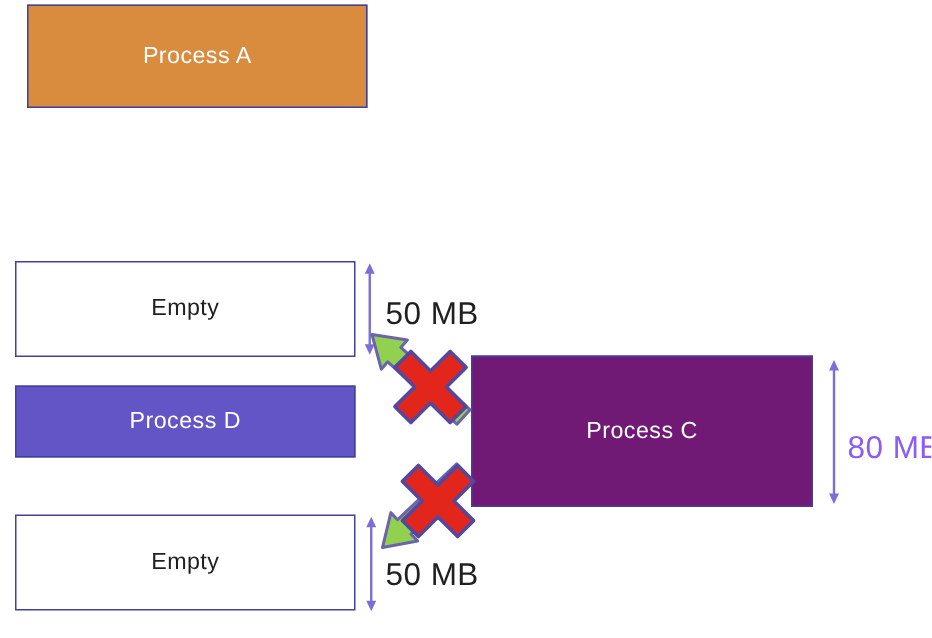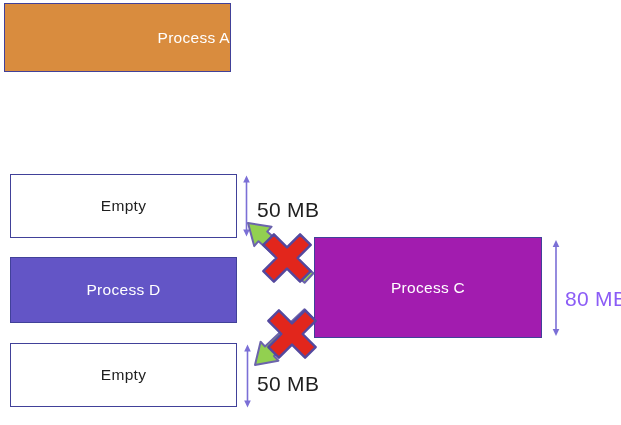--- a/index.html
+++ b/index.html
@@ -14,24 +14,24 @@
   .block {
     position: absolute;
     box-sizing: border-box;
     border: 1.5px solid #414199;
     display: flex;
     align-items: center;
     justify-content: center;
     font-size: 15.5px;
     letter-spacing: 0.3px;
   }
-  #blk-a  { left: 4px;  top: 3px;   width: 227px; height: 69px; justify-content: flex-end; }
+  #blk-a  { left: 18px;  top: 3px;   width: 227px; height: 69px; }
   #blk-b  { left: 10px;  top: 89px;  width: 227px; height: 65px; }
   #blk-e1 { left: 10px;  top: 174px; width: 227px; height: 64px; }
-  #blk-d  { left: 10px;  top: 257px; width: 227px; height: 66px; }
+  #blk-d  { left: 10px;  top: 257px; width: 227px; height: 48px; }
   #blk-e2 { left: 10px;  top: 343px; width: 227px; height: 64px; }
   #blk-c  { left: 314px; top: 237px; width: 228px; height: 101px; }
   .size-label {
     position: absolute;
     font-size: 21px;
     letter-spacing: 0.3px;
     white-space: nowrap;
   }
   #lbl-50-1 { left: 257px; top: 198px; }
   #lbl-50-2 { left: 257px; top: 372px; }
@@ -61,21 +61,21 @@
   </div>
 
   <div class="block" id="blk-d" style="background-color: rgb(99, 85, 198); color: rgb(255, 255, 255); border-color: rgb(65, 65, 153);">
     <span>Process D</span>
   </div>
 
   <div class="block" id="blk-e2" style="background-color: rgb(255, 255, 255); color: rgb(31, 31, 31); border-color: rgb(65, 65, 153);">
     <span>Empty</span>
   </div>
 
-  <div class="block" id="blk-c" style="background-color: #a21caf; color: rgb(255, 255, 255); border-color: rgb(65, 65, 153); text-align: right;">
+  <div class="block" id="blk-c" style="background-color: #701a75; color: rgb(255, 255, 255); border-color: rgb(65, 65, 153); text-align: right;">
     <span>Process C</span>
   </div>
 
   <div class="size-label" id="lbl-50-1" style="color: rgb(31, 31, 31);">50 MB</div>
   <div class="size-label" id="lbl-50-2" style="color: rgb(31, 31, 31);">50 MB</div>
   <div class="size-label" id="lbl-80" style="color: #8b5cf6;">80 MB</div>
 
   <svg class="overlay" viewBox="0 0 621 425" xmlns="http://www.w3.org/2000/svg">
 
     <g>

